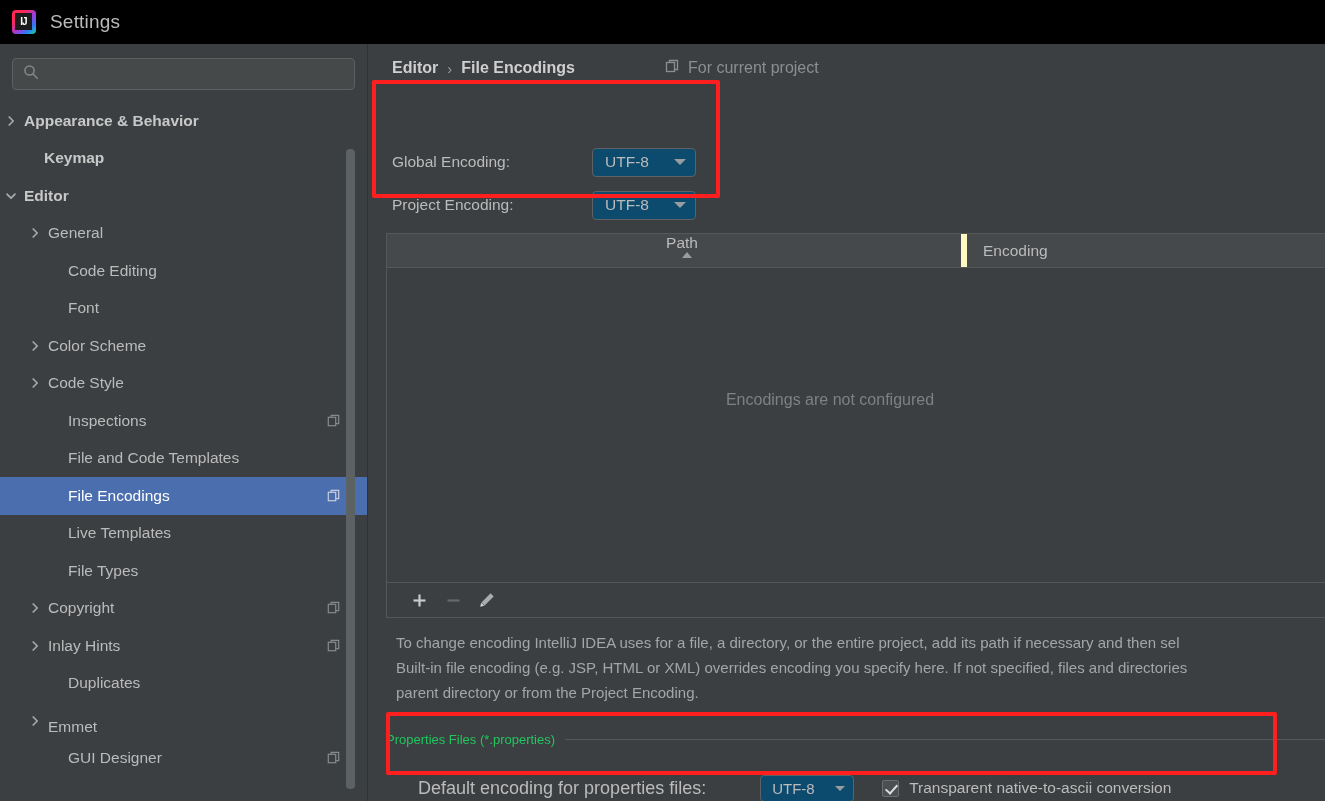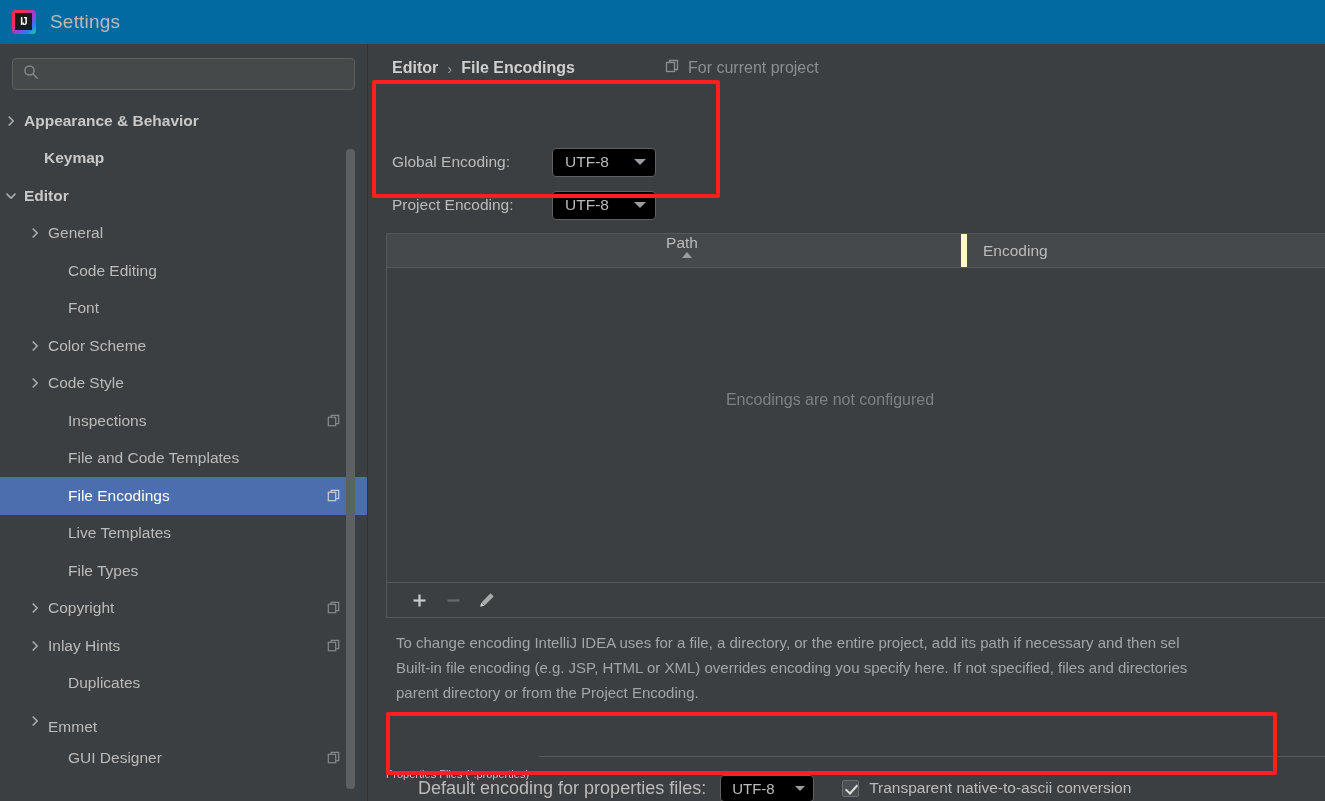--- a/index.html
+++ b/index.html
@@ -18,21 +18,21 @@
     height: 801px;
     background: #3c3f41;
     overflow: hidden;
   }
 
   
   .titlebar {
     position: absolute;
     left: 0; top: 0;
     width: 1325px; height: 44px;
-    background: #0369a1;
+    background: #000000;
     display: flex;
     align-items: center;
     padding-left: 12px;
   }
   .app-logo {
     width: 24px; height: 24px;
     position: relative;
     flex: 0 0 auto;
     border-radius: 4px;
     overflow: hidden;
@@ -185,28 +185,29 @@
   }
   .enc-label {
     font-size: 15.5px;
     color: #bbbbbb;
     width: 160px;
     display: block;
   }
   .combo {
     height: 29px;
     min-width: 104px;
-    background: #000000;
+    background: #0c4a6e;
     border: 1px solid #5e6264;
     border-radius: 4px;
     display: inline-flex;
     align-items: center;
     justify-content: space-between;
     padding: 0 9px 0 12px;
     cursor: default;
+    margin-left: 40px;
   }
   .combo .val { font-size: 15.5px; color: #bbbbbb; display: block; }
   .combo .caret {
     margin-left: 12px;
     width: 0; height: 0;
     border-left: 6px solid transparent;
     border-right: 6px solid transparent;
     border-top: 6px solid #9a9d9f;
     display: block;
   }
@@ -299,25 +300,24 @@
 
   
   .group-title-row {
     position: absolute;
     left: 18px; top: 688px;
     width: 939px;
     display: flex;
     align-items: center;
   }
   .group-title {
-    font-size: 11px;
-    color: #f9a8d4;
+    font-size: 13px;
+    color: #22c55e;
     white-space: nowrap;
     padding-right: 10px;
-    margin-top: 36px;
   }
   .group-line {
     flex: 1 1 auto;
     height: 1px;
     background: #55595b;
   }
   .props-row {
     position: absolute;
     left: 50px; top: 729px;
     display: flex;

